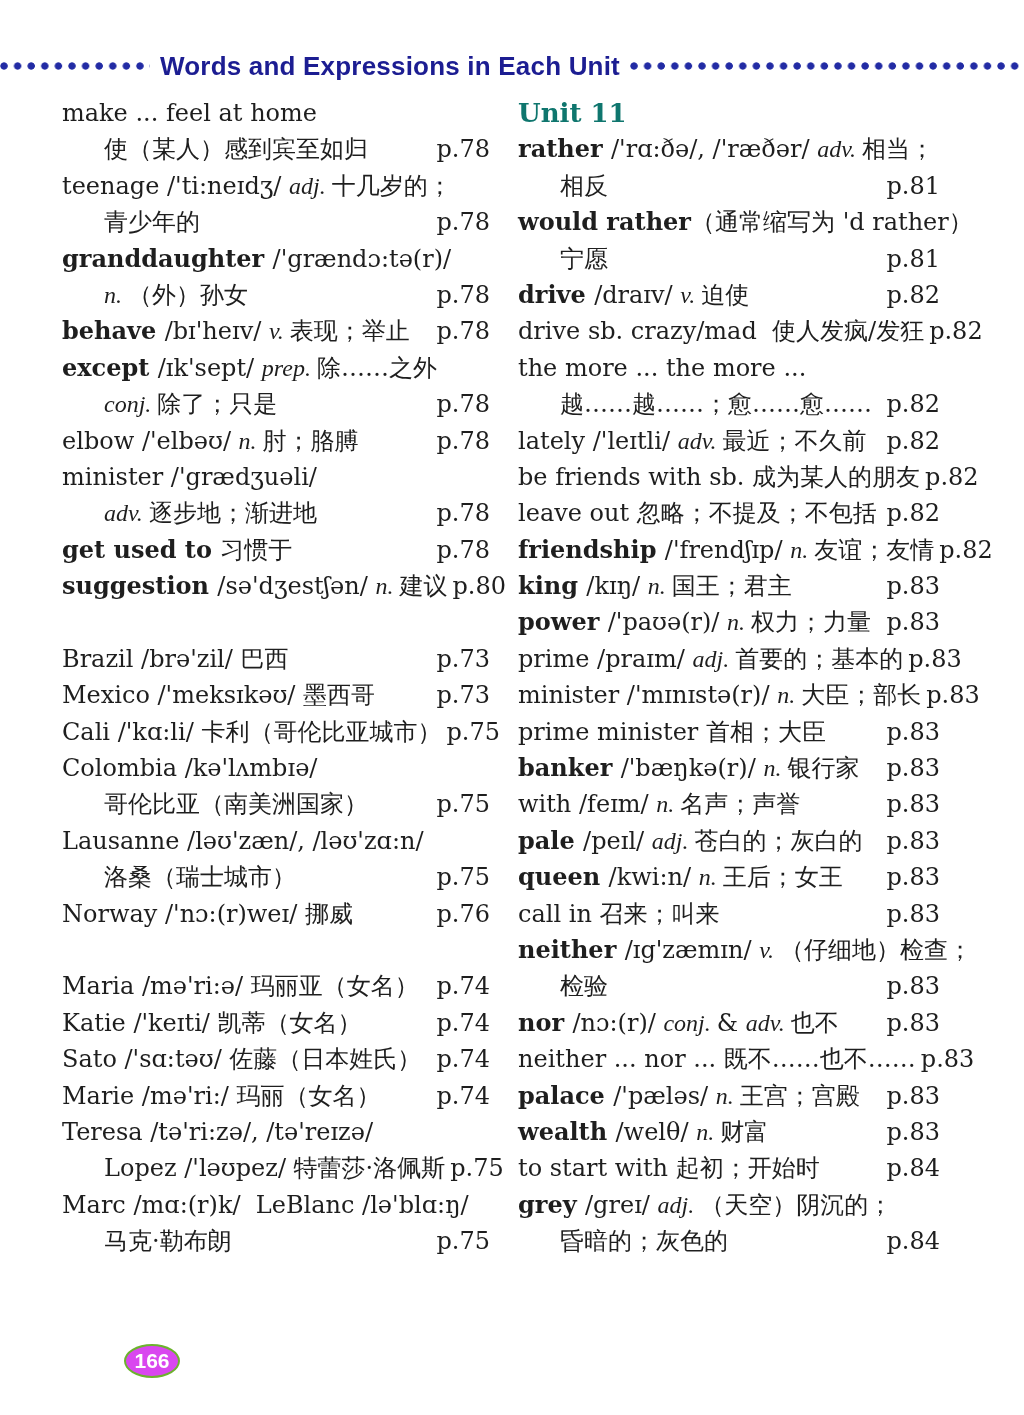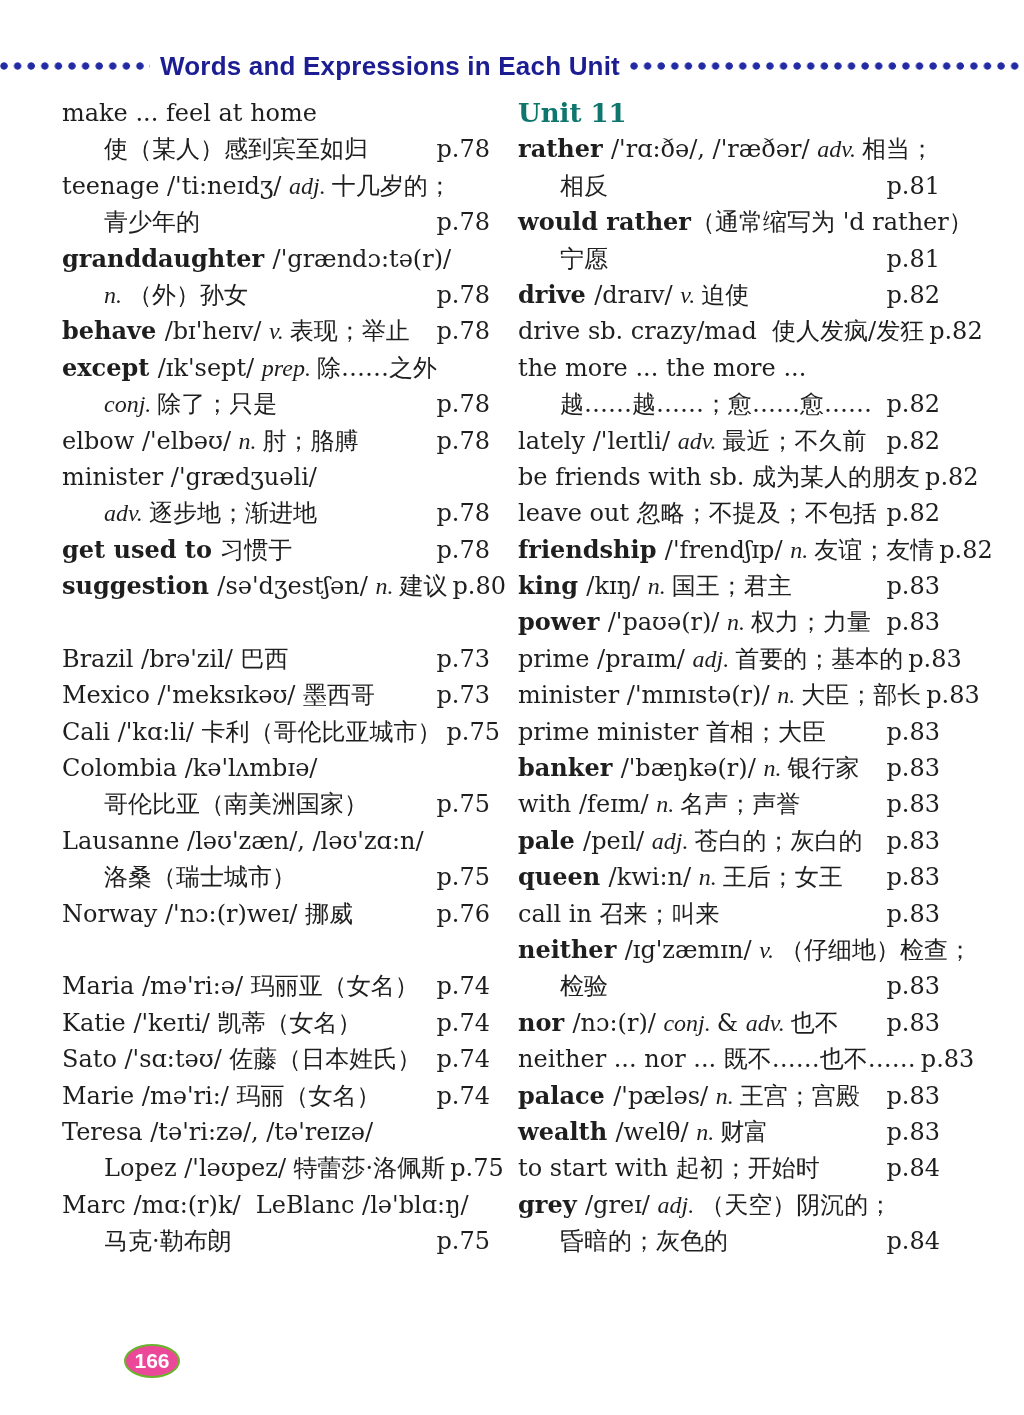--- a/index.html
+++ b/index.html
@@ -26,21 +26,21 @@
     display:flex; align-items:baseline; height:36.4px; line-height:36.4px;
     font-size:24px; white-space:pre;
   }
   .indent { padding-left:42px; }
   .page-ref { margin-left:auto; padding-left:5px; }
   .seg-b { font-weight:bold; }
   .seg-i { font-style:italic;font-family:Liberation Serif, serif; }
   .unit-heading { font-weight:bold; color:#0f766e; font-size:26px; }
   .badge {
     position:absolute; left:124px; top:1344px; width:56px; height:34px; box-sizing:border-box;
-    background:#ec4899; border:2px solid #6cb32d; border-radius:50%;
+    background:#d946ef; border:2px solid #6cb32d; border-radius:50%;
     color:#ffffff; font-family:"Liberation Sans", sans-serif; font-weight:bold; font-size:21px;
     display:flex; align-items:center; justify-content:center;
   }
 </style>
 </head>
 <body>
 
 <div class="page">
   <header class="header">
     <span class="dots dots-left"></span>

